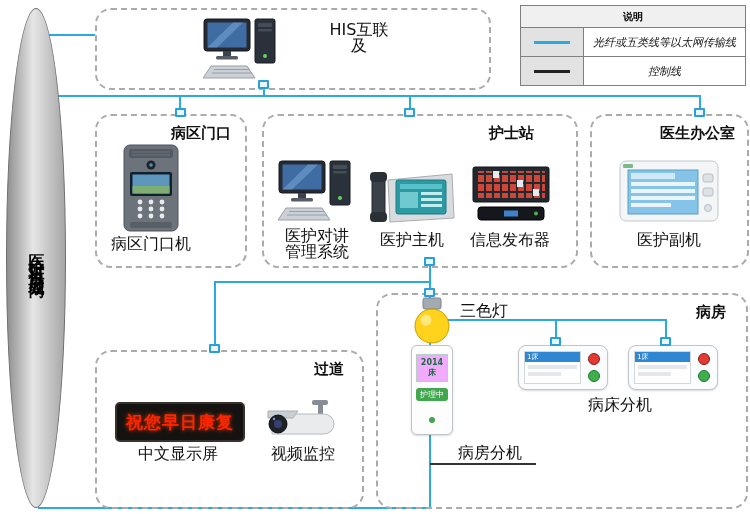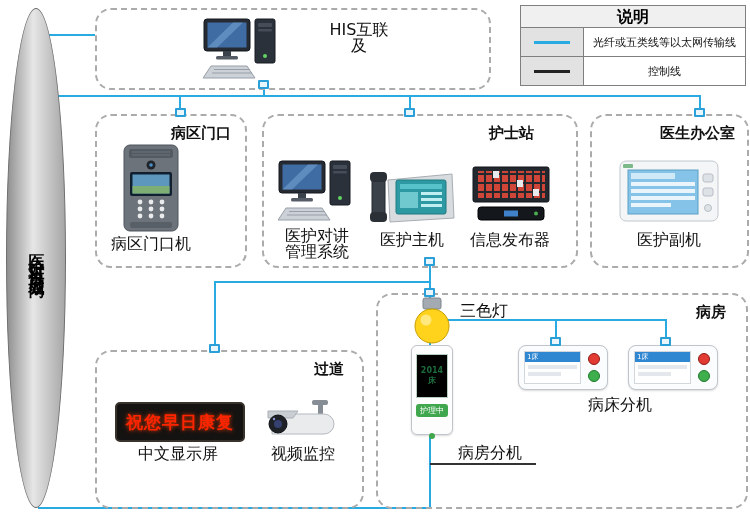--- a/index.html
+++ b/index.html
@@ -17,40 +17,40 @@
   .label { position:absolute; font-size:16px; color:#111; text-align:center; line-height:16px; white-space:nowrap; }
   .dev { position:absolute; z-index:3; }
 
   .lan { position:absolute; left:6px; top:8px; width:58px; height:498px; border-radius:50%;
          background:linear-gradient(90deg,#8f8f8f,#e6e6e6 45%,#a6a6a6); border:1px solid #6e6e6e;
          display:flex; align-items:center; justify-content:center; z-index:3; }
   .lan-text { writing-mode:vertical-rl; text-orientation:upright; font-size:16px; font-weight:bold;
               color:#000; letter-spacing:5px; }
 
   .legend { position:absolute; background:#fff; border:1px solid #7f7f7f; z-index:3; box-sizing:border-box; }
-  .legend-title { height:21px; line-height:21px; text-align:center; font-size:16px; font-weight:bold;
+  .legend-title { height:21px; line-height:21px; text-align:center; font-size:10px; font-weight:bold;
                   border-bottom:1px solid #7f7f7f; background:#f0f0f0; }
   .legend-row { display:flex; height:28px; }
   .legend-row + .legend-row { border-top:1px solid #7f7f7f; }
   .legend-sample { width:62px; border-right:1px solid #7f7f7f; background:#e2e2e2;
                    display:flex; align-items:center; justify-content:center; }
   .sample-eth { width:36px; height:3px; background:#29abe2; }
   .sample-ctl { width:36px; height:3px; background:#222222; }
   .legend-text { flex:1; display:flex; align-items:center; justify-content:center; font-size:11px;
-                 color:#111; padding:0 2px; text-align:center; }
+                 color:#111; padding:0 2px; text-align:center;font-style:italic; }
 
   .led { position:absolute; background:#151311; border:2px solid #38322c; border-radius:5px;
          display:flex; align-items:center; justify-content:center; z-index:3; }
   .led-text { color:#ff2400; font-size:17px; font-weight:bold; letter-spacing:1px;
               text-shadow:0 0 4px rgba(255,60,0,.9); white-space:nowrap; }
 
   .wall-unit { position:absolute; width:42px; height:90px; background:#fdfdfd; border:1px solid #bfc5cb;
                border-radius:6px; box-shadow:0 1px 2px rgba(0,0,0,.15); z-index:3; box-sizing:border-box; }
-  .wu-screen { margin:8px 4px 0; background:#000000; color:#1c6b3c; font-size:8px; font-weight:bold;
-               text-align:center; padding:11px 0; border:1px solid #b7cfc0; }
+  .wu-screen { margin:8px 4px 0; background:#f0abfc; color:#1c6b3c; font-size:8px; font-weight:bold;
+               text-align:center; padding:3px 0; border:1px solid #b7cfc0; }
   .wu-badge { margin:6px auto 0; width:max-content; background:#41a74e; color:#fff; font-size:8px;
               padding:1px 4px; border-radius:3px; }
   .wu-dot { width:6px; height:6px; border-radius:50%; background:#41a74e; margin:16px auto 0; }
 
   .bed-unit { position:absolute; width:90px; height:45px; background:#fbfcfd; border:1px solid #bfc5cb;
               border-radius:8px; display:flex; padding:5px; gap:5px; box-sizing:border-box;
               box-shadow:0 1px 2px rgba(0,0,0,.15); z-index:3; }
   .bu-screen { flex:1; background:#fff; border:1px solid #d2d7dc; overflow:hidden; }
   .bu-head { background:#2f86d1; color:#fff; font-size:7px; line-height:10px; padding:0 2px; white-space:nowrap; }
   .bu-line { height:4px; background:#e4e8ec; margin:3px 3px 0; }

